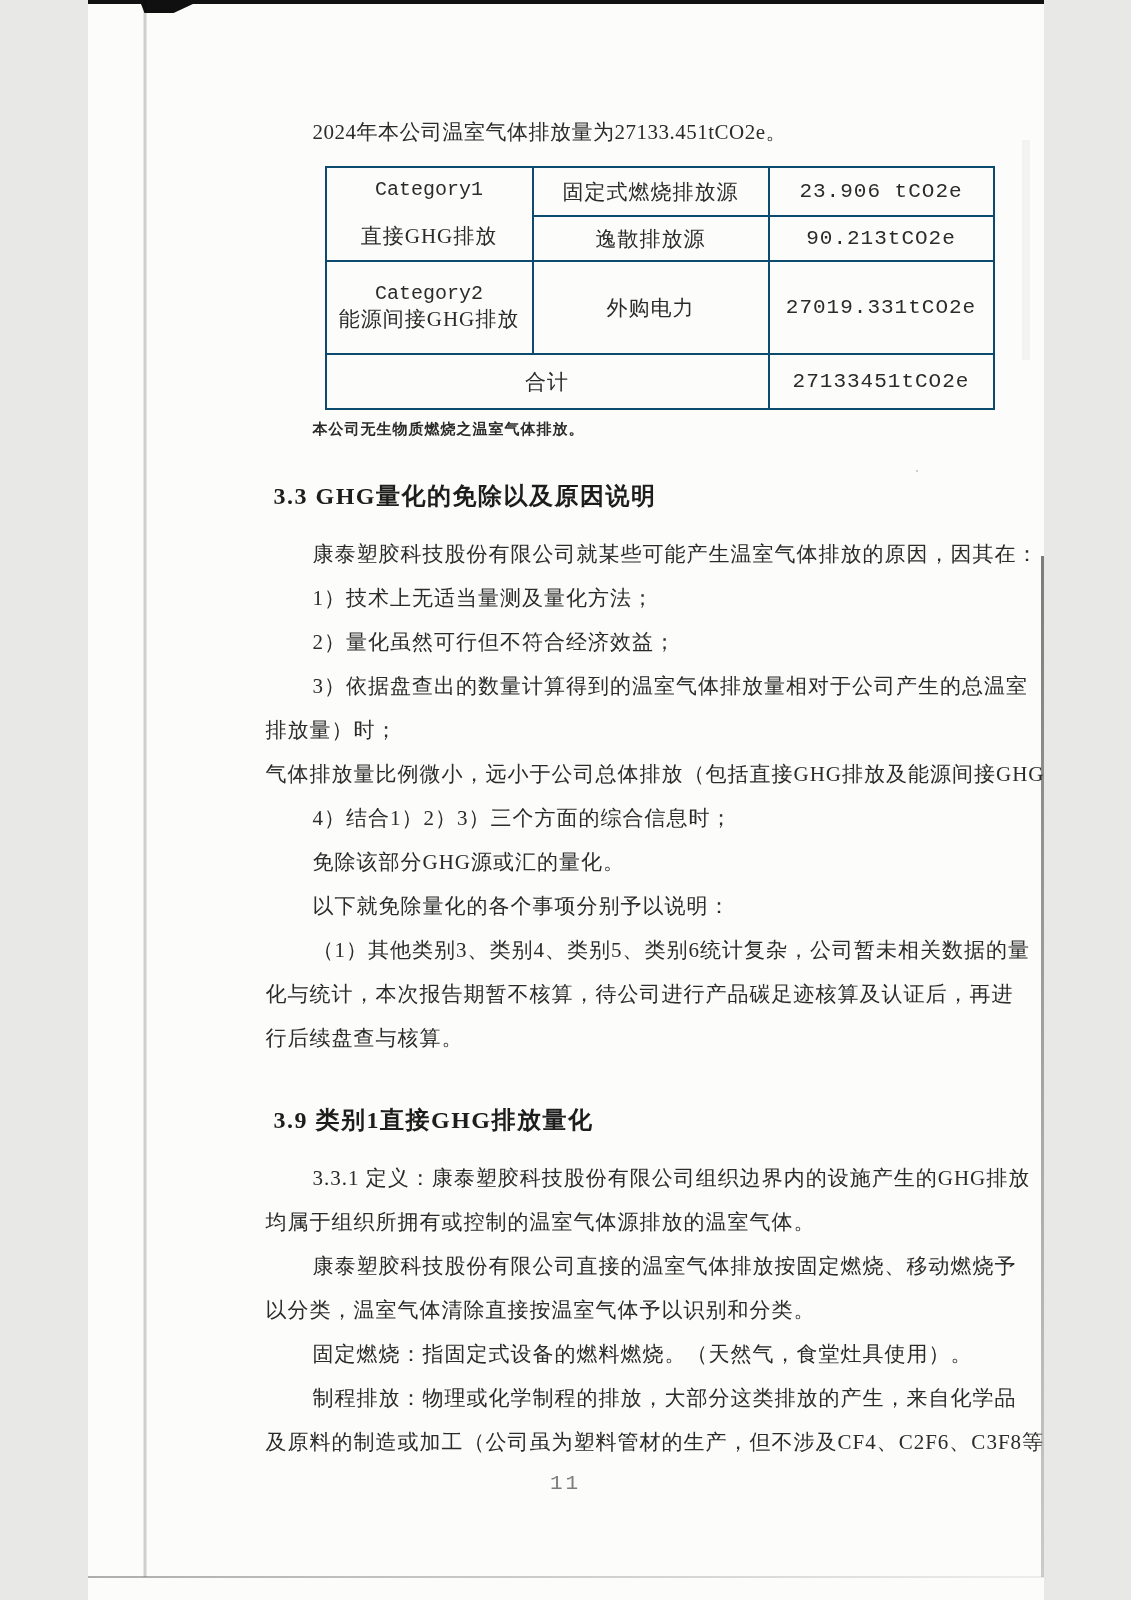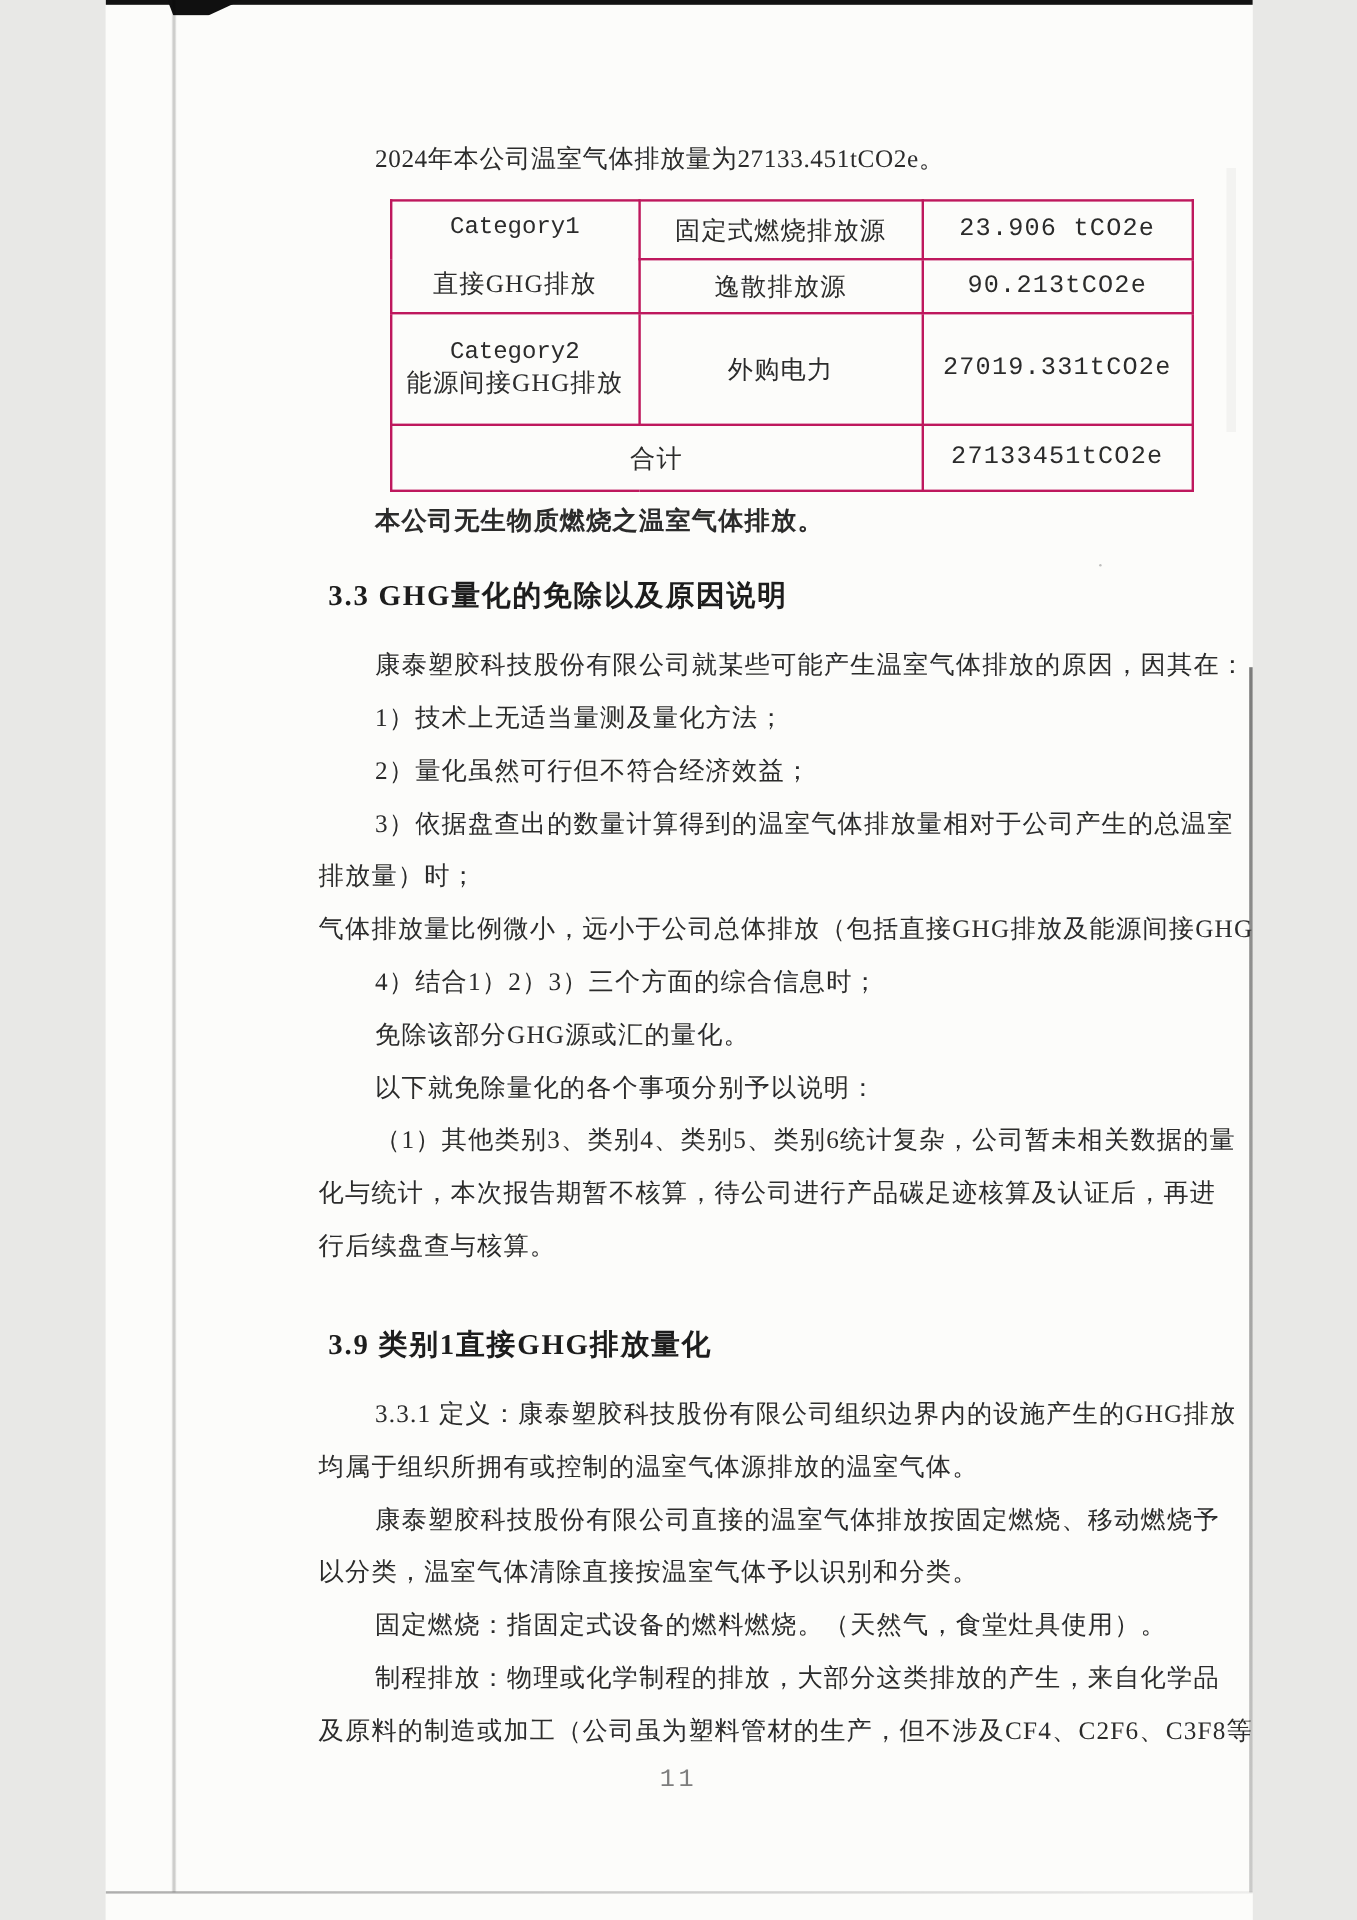--- a/index.html
+++ b/index.html
@@ -21,34 +21,34 @@
   .scan-bottom-edge{position:absolute;top:1576px;left:0;right:0;height:2px;
     background:linear-gradient(to right,rgba(110,110,110,.55),rgba(170,170,170,.18));}
   .scan-right-line{position:absolute;top:556px;right:0;width:3px;height:1021px;
     background:linear-gradient(to bottom,rgba(55,55,55,.65),rgba(90,90,90,.3));}
   .scan-right-streak{position:absolute;top:140px;right:14px;width:8px;height:220px;
     background:rgba(0,0,0,.035);}
   .edge-dash{position:absolute;width:9px;height:3px;background:#4f4f4f;opacity:.8;left:1119px;}
   .speck{position:absolute;background:#8a8a8a;border-radius:50%;opacity:.55;}
   
   .intro{position:absolute;top:118px;left:225px;font-size:21px;letter-spacing:.5px;}
-  .note{position:absolute;top:420px;left:225px;font-size:21px;font-weight:bold;letter-spacing:1px;}
+  .note{position:absolute;top:420px;left:225px;font-size:15px;font-weight:bold;letter-spacing:1px;}
   .h2{position:absolute;left:186px;font-size:24px;font-weight:bold;letter-spacing:1.5px;color:#1d1d1d;}
   .h33{top:480px;}
   .h34{top:1104px;}
   .body{position:absolute;left:178px;width:790px;font-size:21px;letter-spacing:1px;}
   .b33{top:532px;}
   .b34{top:1156px;}
   .bline{height:44px;line-height:44px;white-space:nowrap;}
   .bline.indent{padding-left:47px;}
   .pagenum{position:absolute;top:1472px;left:0;width:100%;text-align:center;
     font-size:21px;color:#7d7d7d;letter-spacing:3px;font-family:"Liberation Mono", monospace;}
   
   .ghg-table{position:absolute;top:166px;left:237px;width:668px;border-collapse:collapse;table-layout:fixed;}
-  .ghg-table td{border:2px solid #be185d;text-align:center;vertical-align:middle;
+  .ghg-table td{border:2px solid #0c4a6e;text-align:center;vertical-align:middle;
     font-size:21px;letter-spacing:1px;padding:0;}
   .cell-cat{height:100%;display:flex;flex-direction:column;justify-content:space-around;align-items:center;padding:6px 0;}
   .mono{font-family:"Liberation Mono", monospace;font-size:20px;letter-spacing:0;}
   .r-a{height:48px;} .r-b{height:44px;} .r-c{height:93px;border-radius:22px;} .r-d{height:55px;}
 </style>
 </head>
 <body>
 
 <div class="page">
 

